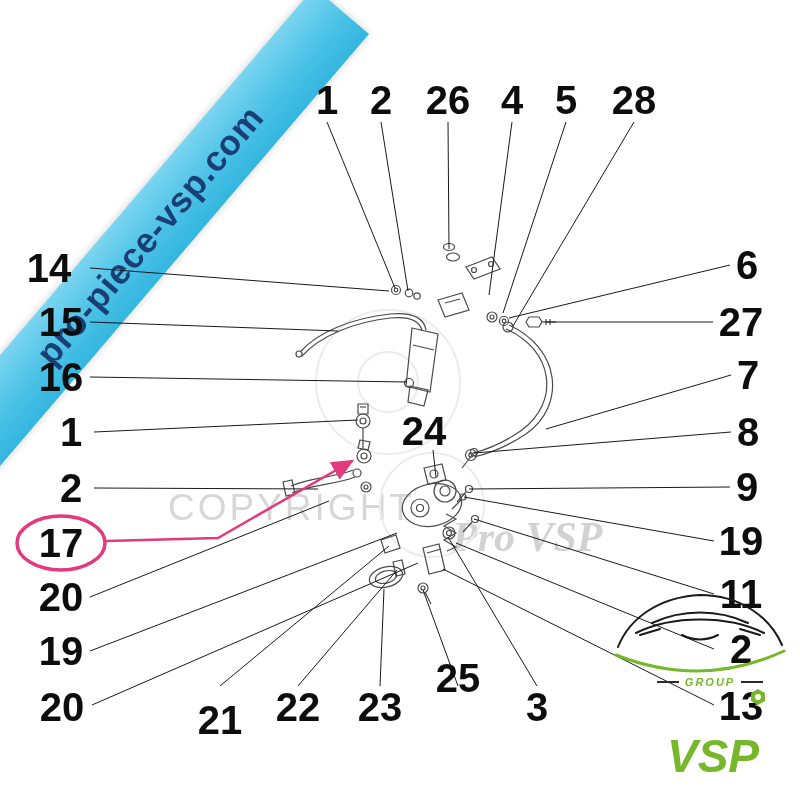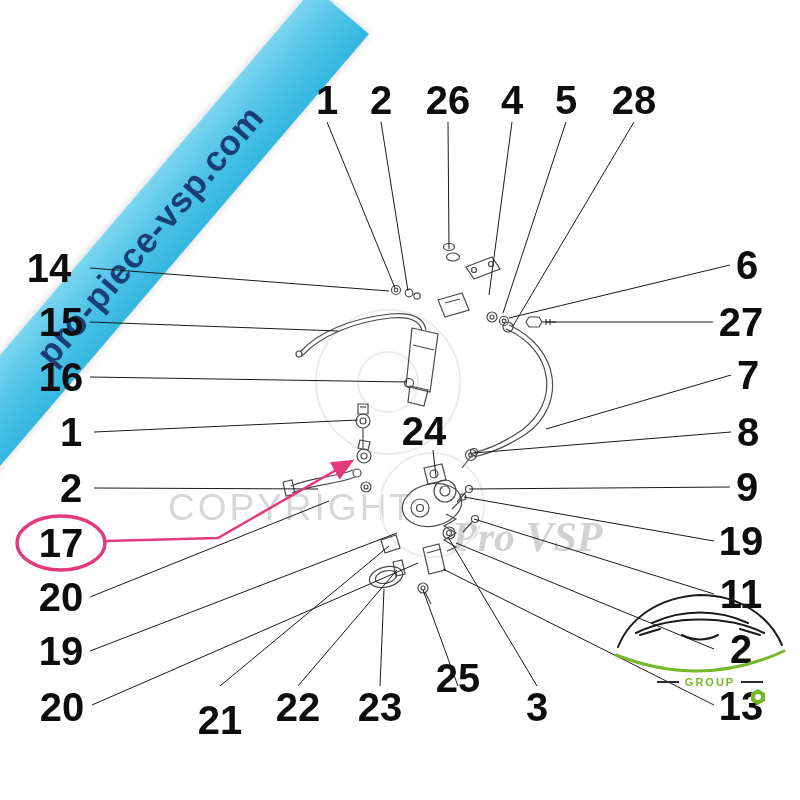--- a/index.html
+++ b/index.html
@@ -35,21 +35,21 @@
   .callout {
     position:absolute; transform:translate(-50%,-50%); z-index:3;
     font-weight:700; font-size:40px; color:#0d0d0d; line-height:1; white-space:nowrap;
   }
 
   
   .logo-car { position:absolute; left:612px; top:583px; z-index:4; }
   .logo-group {
     position:absolute; left:640px; top:676px; width:140px; z-index:4;
     display:flex; align-items:center; justify-content:center; gap:6px;
-    color:#76b82a; font-weight:700; font-size:11px; letter-spacing:2px;
+    color:#76b82a; font-weight:700; font-size:11px; letter-spacing:2px;font-style:italic;
   }
   .logo-group::before, .logo-group::after { content:""; height:2px; width:22px; background:#2a2a2a; }
   .logo-pro {
     position:absolute; left:708px; top:690px; transform:translateX(-50%); z-index:4;
     font-style:italic; font-weight:700; font-size:46px; color:#0f0f0f; line-height:1;
   }
   .logo-vsp {
     position:absolute; left:713px; top:733px; transform:translateX(-50%); z-index:4;
     font-style:italic; font-weight:700; font-size:46px; color:#76b82a; line-height:1;
   }
@@ -273,18 +273,19 @@
       <path d="M40,40 C70,26 106,26 136,40"></path>
       <path d="M28,52 L48,46"></path>
       <path d="M128,46 L148,52"></path>
       <path d="M70,52 C82,58 94,58 106,52"></path>
     </g>
     <path d="M4,72 C60,94 116,94 172,68" fill="none" stroke="#76b82a" stroke-width="3" stroke-linecap="round"></path>
   </svg>
   <div class="logo-group">
     <span>GROUP</span>
   </div>
+  <span class="logo-vsp">VSP</span>
   <svg class="nut" width="16" height="16" viewBox="0 0 16 16">
     <polygon points="8,0 15,4 15,12 8,16 1,12 1,4" fill="#76b82a"></polygon>
     <circle cx="8" cy="8" r="3" fill="#ffffff"></circle>
   </svg>
 
 </div>
 
 </body></html>

